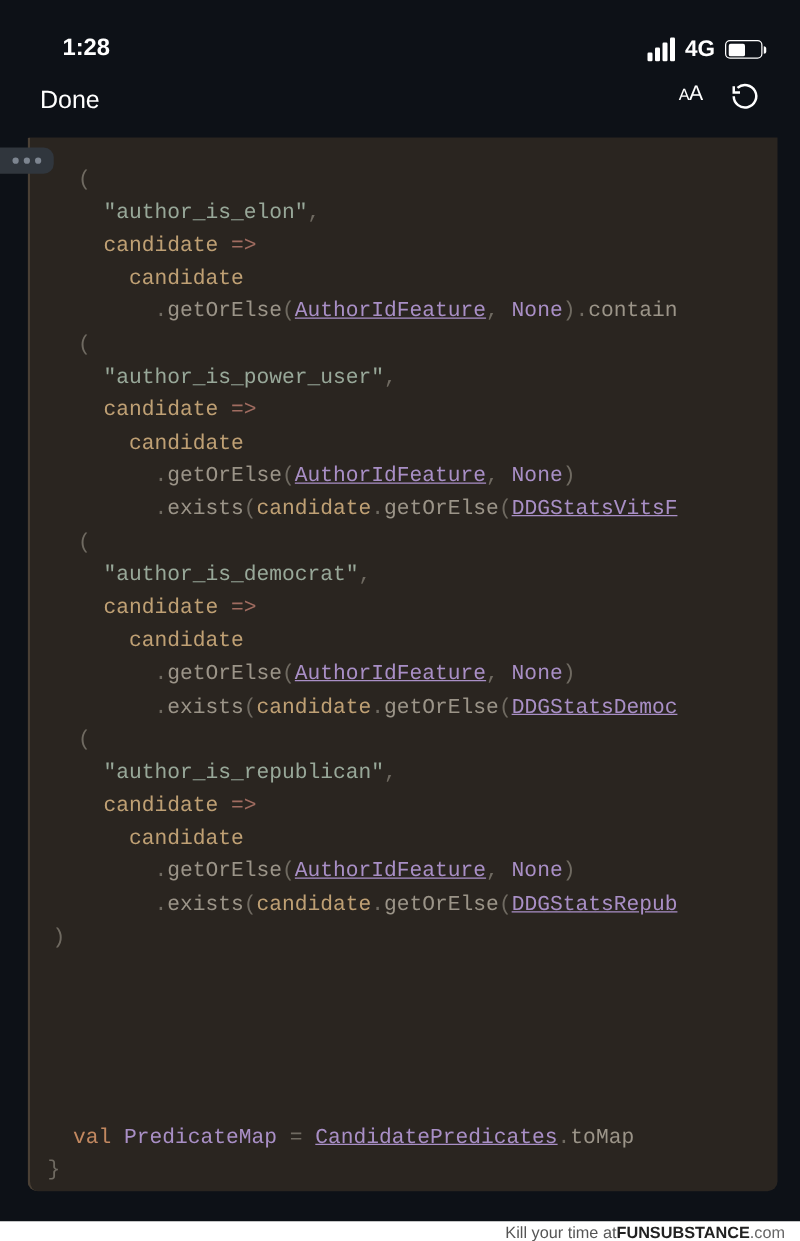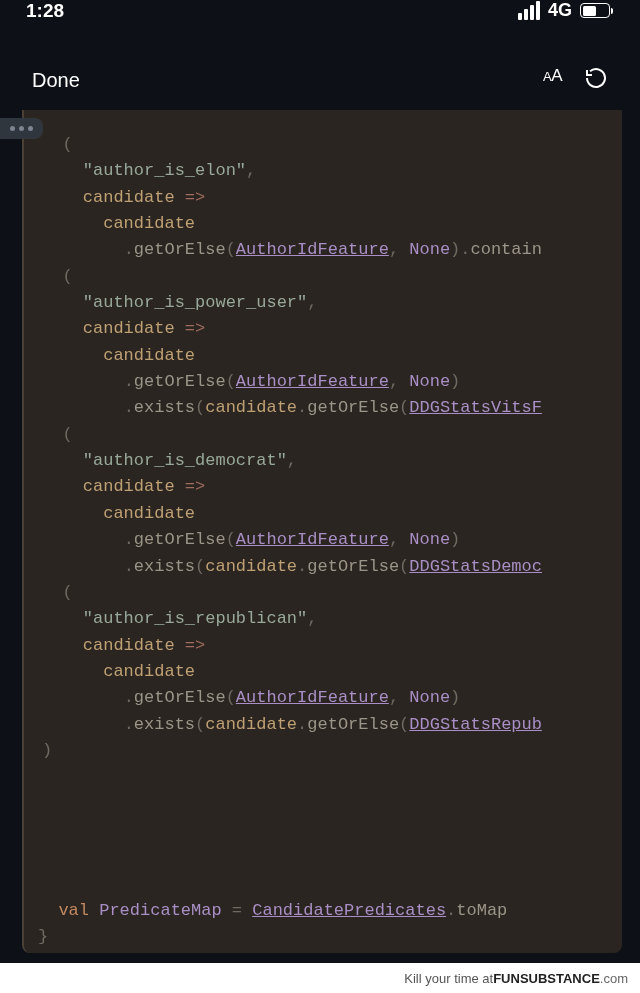--- a/index.html
+++ b/index.html
@@ -7,23 +7,23 @@
   body {
     background: #0d1117;
     font-family: -apple-system, BlinkMacSystemFont, "Segoe UI", sans-serif;
     color: #e6edf3;
     position: relative;
   }
 
   .status-bar {
     height: 50px;
     display: flex;
-    align-items: flex-start;
+    align-items: flex-end;
     justify-content: space-between;
-    padding: 0 30px 0 26px;
+    padding: 0 30px 0 50px;
     font-size: 19px;
     font-weight: 600;
     color: #fff;
   }
   .status-right { display: flex; align-items: center; gap: 8px; }
   .signal-bars { display: flex; align-items: flex-end; gap: 2px; }
   .signal-bars span { width: 4px; background: #fff; border-radius: 1px; }
   .signal-bars span:nth-child(1){height:7px}
   .signal-bars span:nth-child(2){height:11px}
   .signal-bars span:nth-child(3){height:15px}
@@ -98,21 +98,21 @@
     left: 38px;
     right: 18px;
   }
   .bottom-outside pre { font-size: 17px; line-height: 1.55; }
 
   .footer {
     position: absolute;
     bottom: 0;
     left: 0;
     right: 0;
-    height: 30px;
+    height: 16px;
     background: #fff;
     color: #555;
     display:flex;
     align-items:center;
     justify-content:flex-end;
     padding: 0 12px;
     font-size: 13px;
   }
   .footer .brand { font-weight: 700; color:#222; }
   .footer .brand .sub { font-weight: 400; color:#666; }

